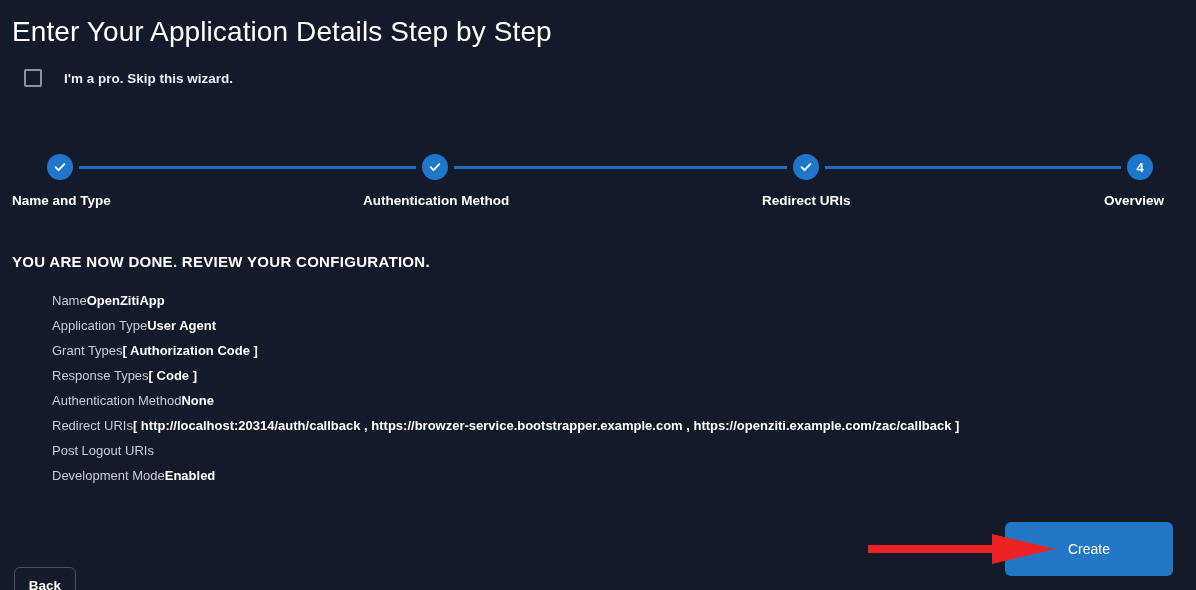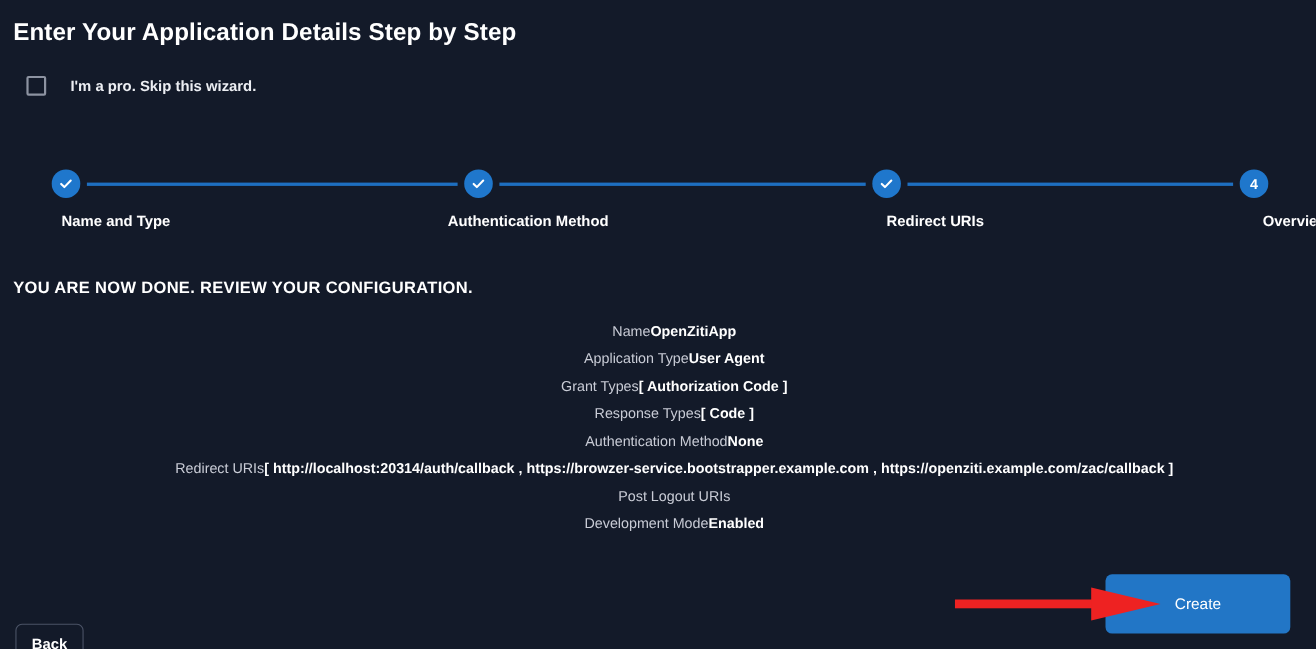--- a/index.html
+++ b/index.html
@@ -14,22 +14,22 @@
     color: #e8eaf0;
     position: relative;
   }
 
   .page { position: relative; width: 1196px; height: 590px; }
 
   
   .page-title {
     position: absolute;
     left: 12px; top: 16px;
-    font-size: 22px;
-    font-weight: 700;
+    font-size: 28px;
+    font-weight: 400;
     letter-spacing: 0.1px;
     color: #ffffff;
     white-space: nowrap;
   }
 
   
   .skip-row {
     position: absolute;
     left: 24px; top: 69px;
     display: flex;
@@ -79,21 +79,20 @@
     color: #ffffff;
     line-height: 1;
   }
   .step-label {
     position: absolute;
     top: 39px;
     font-size: 13.5px;
     font-weight: 600;
     color: #ffffff;
     white-space: nowrap;
-    margin-left: 44px;
   }
 
   
   .review-heading {
     position: absolute;
     left: 12px; top: 253px;
     font-size: 15px;
     font-weight: 700;
     letter-spacing: 0.3px;
     color: #ffffff;
@@ -103,21 +102,21 @@
   .review-table {
     position: absolute;
     left: 12px; top: 288px;
     width: 1162px;
   }
   .review-row {
     position: relative;
     height: 25px;
     display: flex;
     align-items: center;
-    justify-content: center;
+    justify-content: flex-start;
     margin-left: 40px;
   }
   .review-label {
     font-size: 13px;
     font-weight: 400;
     color: #c9ccd6;
     white-space: nowrap;
   }
   .review-value {
     font-size: 13px;

